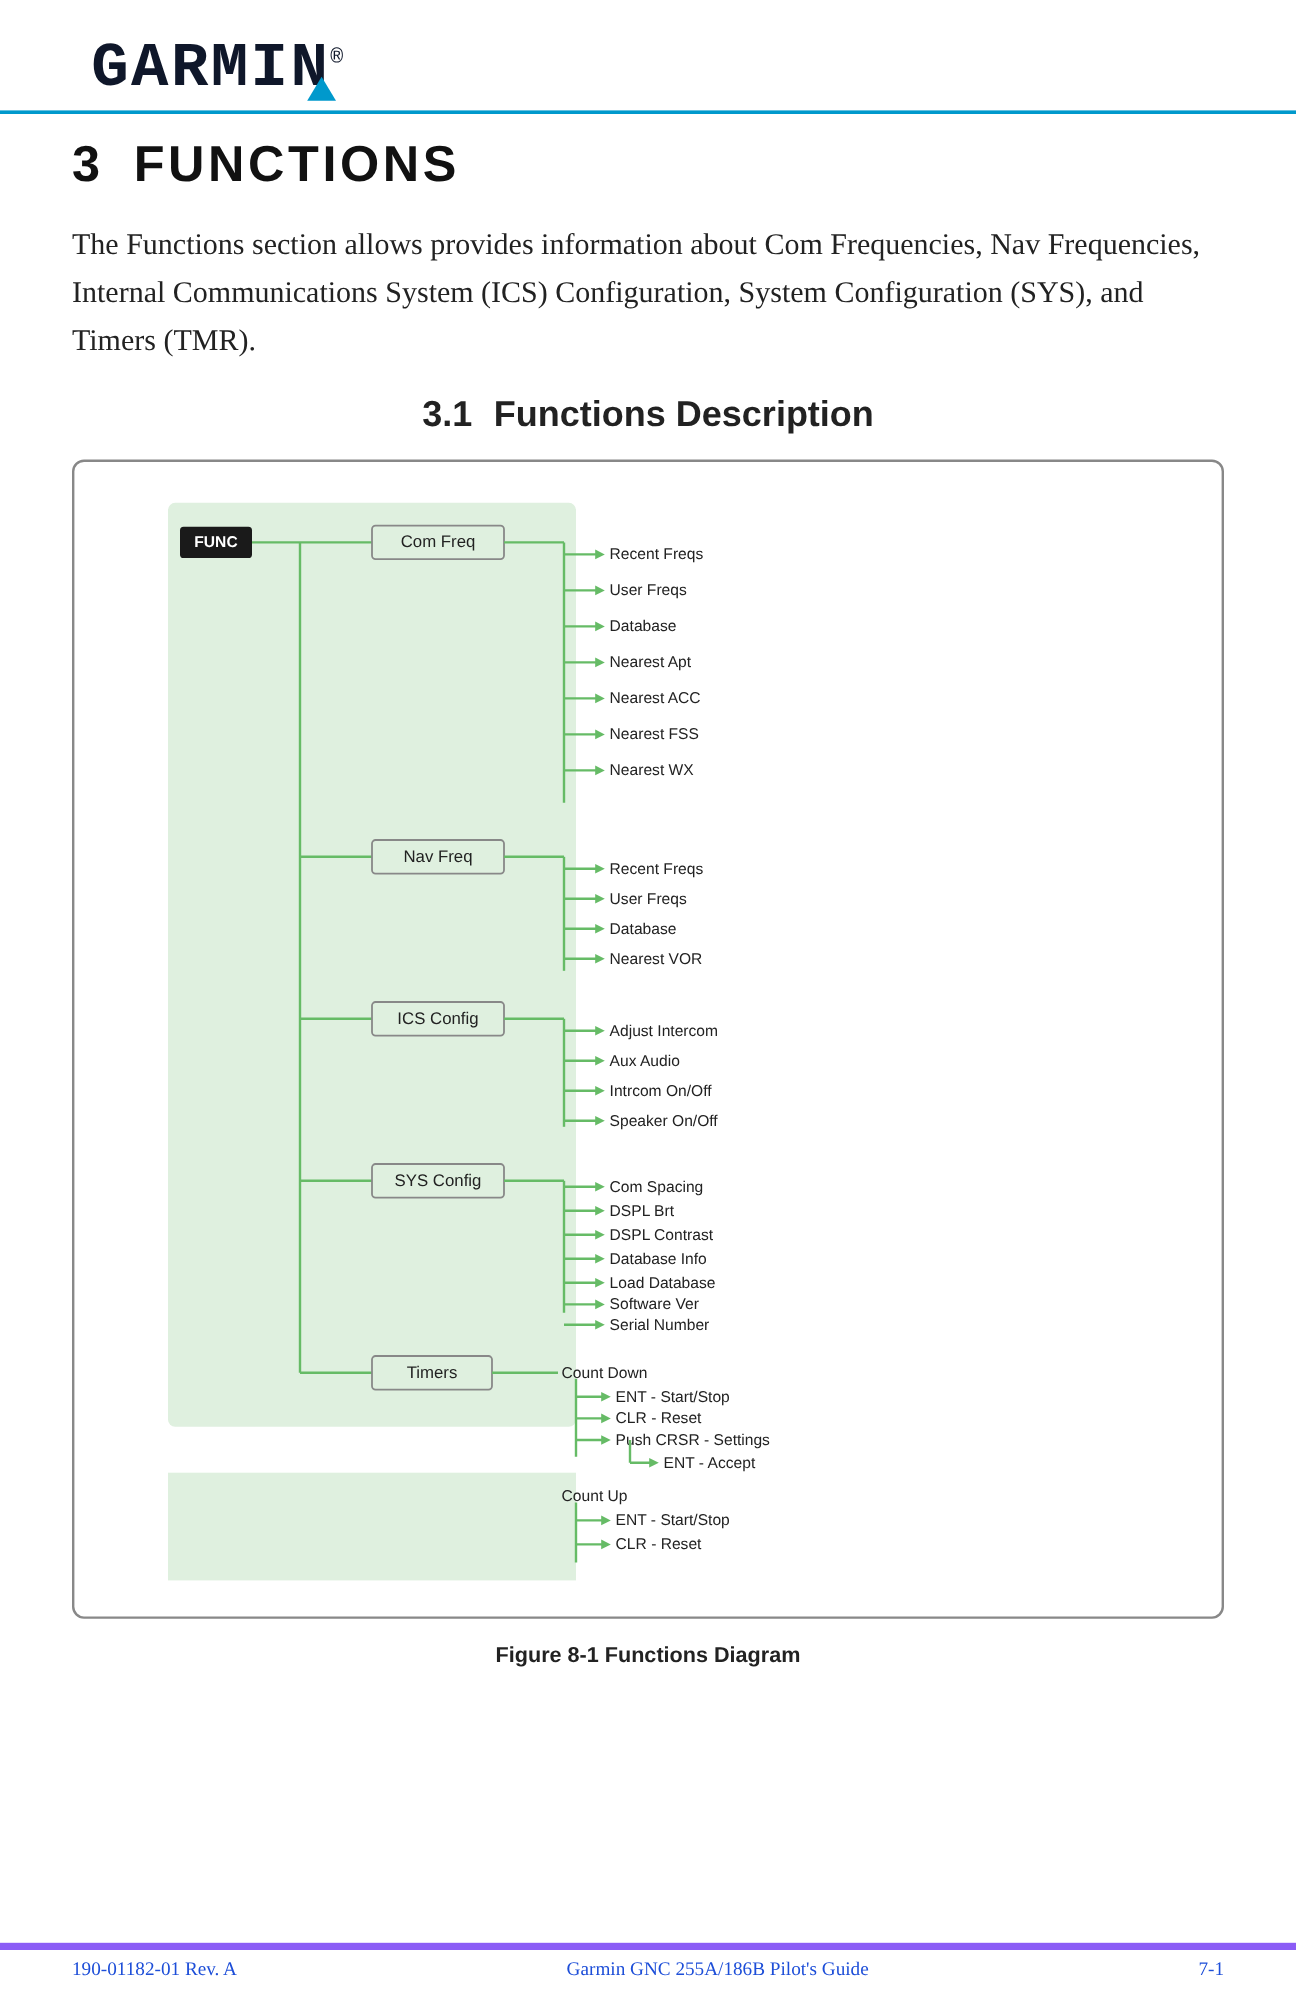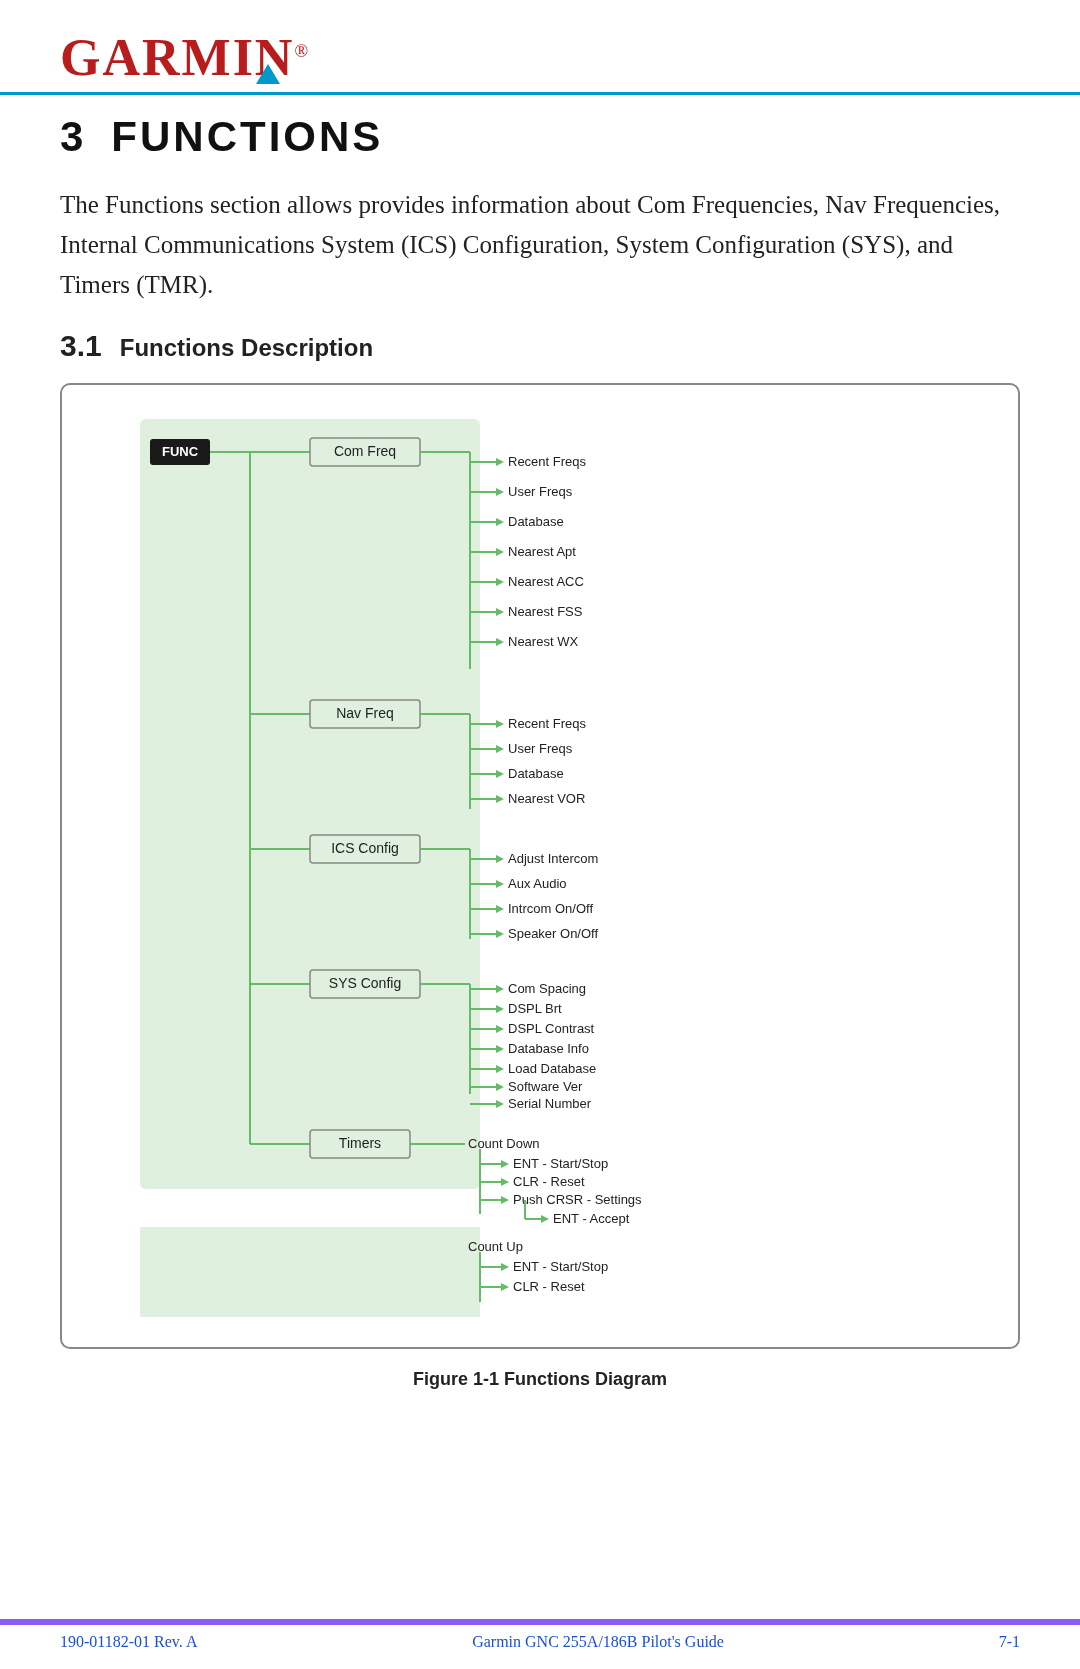--- a/index.html
+++ b/index.html
@@ -19,26 +19,27 @@
       padding: 32px 60px 0 60px;
       border-bottom: 3px solid #0099cc;
       padding-bottom: 8px;
     }
     .garmin-logo {
       display: flex;
       align-items: flex-end;
       gap: 0;
     }
     .garmin-wordmark {
-      font-family: Liberation Serif, serif;
+      font-family: Liberation Mono, monospace;
       font-size: 52px;
       font-weight: 900;
       letter-spacing: 2px;
-      color: #b91c1c;
+      color: #0f172a;
       line-height: 1;
+      margin-left: 16px;
     }
     .garmin-triangle {
       width: 0;
       height: 0;
       border-left: 12px solid transparent;
       border-right: 12px solid transparent;
       border-bottom: 20px solid #0099cc;
       position: absolute;
       top: 32px;
       left: 196px;
@@ -77,28 +78,29 @@
       line-height: 1.6;
       font-family: 'Georgia', serif;
     }
 
     
     .section-heading {
       padding: 14px 60px 10px 60px;
       display: flex;
       align-items: baseline;
       gap: 18px;
+      justify-content: center;
     }
     .section-number {
       font-size: 30px;
       font-family: Arial, sans-serif;
       font-weight: bold;
     }
     .section-title {
-      font-size: 24px;
+      font-size: 30px;
       font-family: Arial, sans-serif;
       font-weight: bold;
     }
 
     
     .diagram-container {
       margin: 10px 60px 10px 60px;
       border: 2px solid #888;
       border-radius: 10px;
       background: #fff;
@@ -331,19 +333,19 @@
     <line x1="370" y1="40" x2="395" y2="40" stroke="#66bb66" stroke-width="2"></line>
     <polygon points="391,36 399,40 391,44" fill="#66bb66"></polygon>
     <text x="403" y="44" font-family="Arial,sans-serif" font-size="13" fill="#222">ENT - Start/Stop</text>
 
     <line x1="370" y1="60" x2="395" y2="60" stroke="#66bb66" stroke-width="2"></line>
     <polygon points="391,56 399,60 391,64" fill="#66bb66"></polygon>
     <text x="403" y="64" font-family="Arial,sans-serif" font-size="13" fill="#222">CLR - Reset</text>
   </svg>
 </div>
 
-<div class="figure-caption">Figure 1-1  Functions Diagram</div>
+<div class="figure-caption">Figure 8-1  Functions Diagram</div>
 
 <div class="footer">
   <span>190-01182-01  Rev. A</span>
   <span>Garmin GNC 255A/186B Pilot's Guide</span>
   <span>7-1</span>
 </div>
 
 </body></html>

